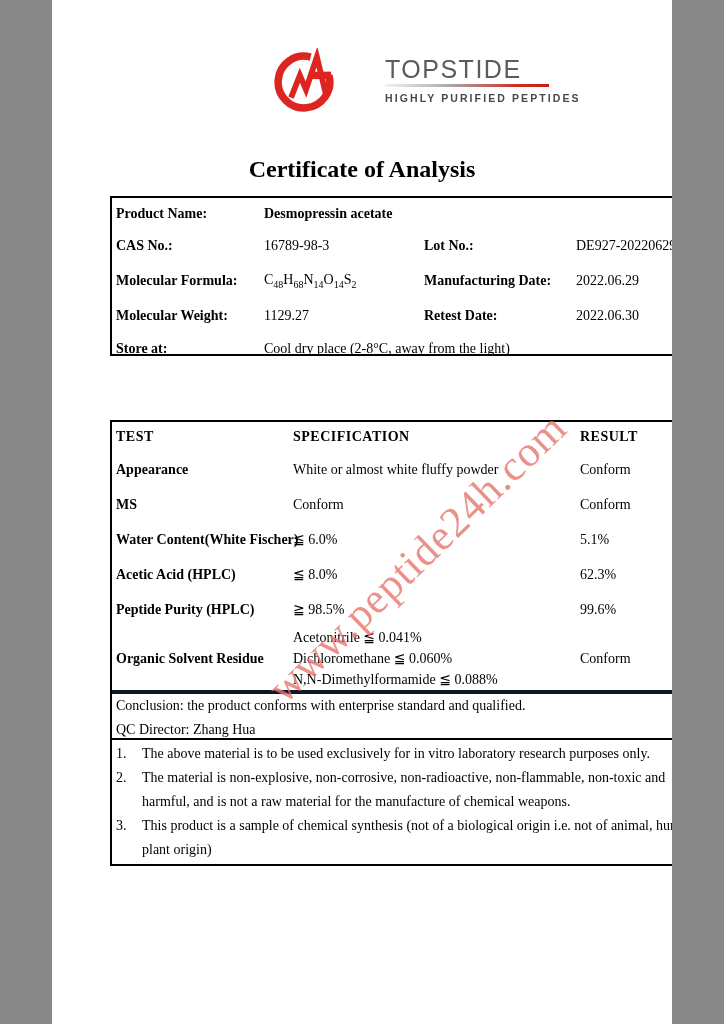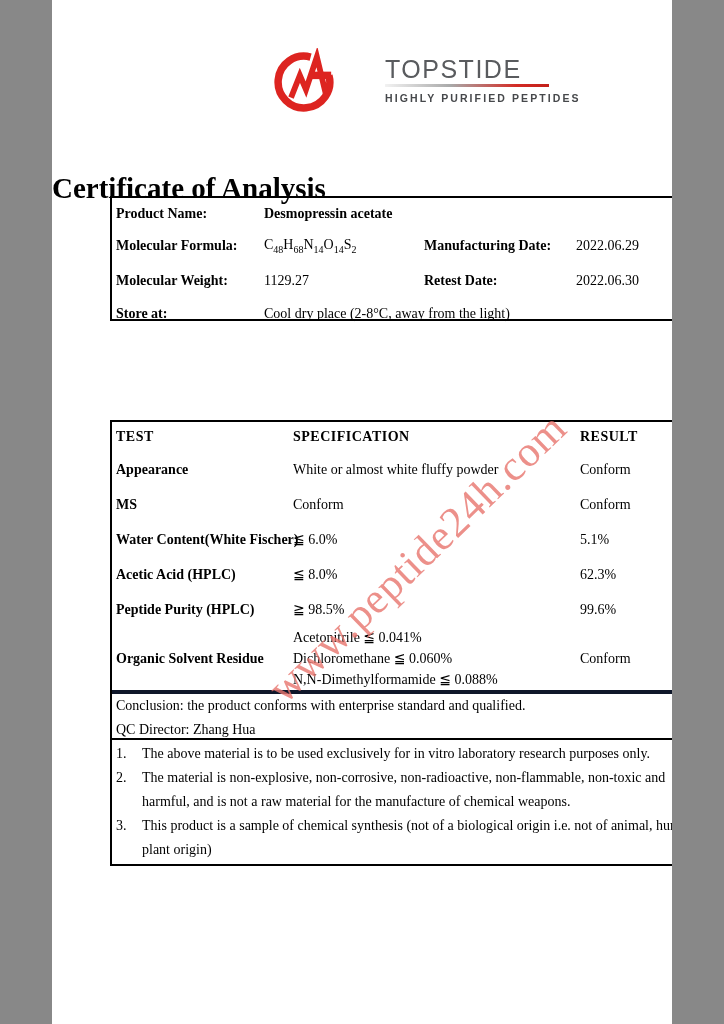--- a/index.html
+++ b/index.html
@@ -10,22 +10,22 @@
     font-family:"Liberation Serif", serif; color:#000;
   }
   
   .logo-icon { position:absolute; left:220px; top:48px; width:68px; height:64px; }
   .logo-text { position:absolute; left:333px; top:56px; width:170px; font-family:"Liberation Sans", sans-serif; }
   .brand { font-size:25px; line-height:26px; letter-spacing:1.5px; color:#595b5e; font-weight:400; }
   .brand-rule { margin-top:2px; width:164px; height:3px;
     background:linear-gradient(90deg,#f2f2f2 0%,#a9a9a9 40%,#d32b25 80%,#c22019 100%); }
   .tagline { margin-top:5px; font-size:10.5px; font-weight:bold; letter-spacing:2.1px; color:#46484b; white-space:nowrap; }
   
-  .title { position:absolute; top:172px; left:0; width:100%; 
-    font-size:29px; font-weight:bold; }
+  .title { position:absolute; top:156px; left:0; width:100%; text-align:center;
+    font-size:24px; font-weight:bold; }
   
   .box { position:absolute; left:58px; width:608px; border:2px solid #000; background:transparent; }
   .info-box { top:196px; }
   .tests-box { top:420px; }
   .irow { display:grid; grid-template-columns:148px 160px 152px 1fr; align-items:center; padding:8px 4px; font-size:14px; }
   .irow .lbl { font-weight:bold; }
   .span3 { grid-column:2 / 5; }
   .h30{height:30px} .h35{height:35px} .h42{height:42px} .h21{height:21px}
   .seq-line { line-height:21px; }
   sub { font-size:10px; }
@@ -61,20 +61,26 @@
     <div class="brand-rule"></div>
     <div class="tagline">HIGHLY PURIFIED PEPTIDES</div>
   </div>
 
   <div class="title">Certificate of Analysis</div>
 
   <section class="box info-box">
     <div class="irow h30">
       <span class="lbl">Product Name:</span>
       <span class="span3" style="font-weight:bold">Desmopressin acetate</span>
+    </div>
+    <div class="irow h35">
+      <span class="lbl">CAS No.:</span>
+      <span>16789-98-3</span>
+      <span class="lbl">Lot No.:</span>
+      <span>DE927-20220629</span>
     </div>
     <div class="irow h35">
       <span class="lbl">Molecular Formula:</span>
       <span><span>C</span><sub>48</sub><span>H</span><sub>68</sub><span>N</span><sub>14</sub><span>O</span><sub>14</sub><span>S</span><sub>2</sub></span>
       <span class="lbl">Manufacturing Date:</span>
       <span>2022.06.29</span>
     </div>
     <div class="irow h35">
       <span class="lbl">Molecular Weight:</span>
       <span>1129.27</span>

